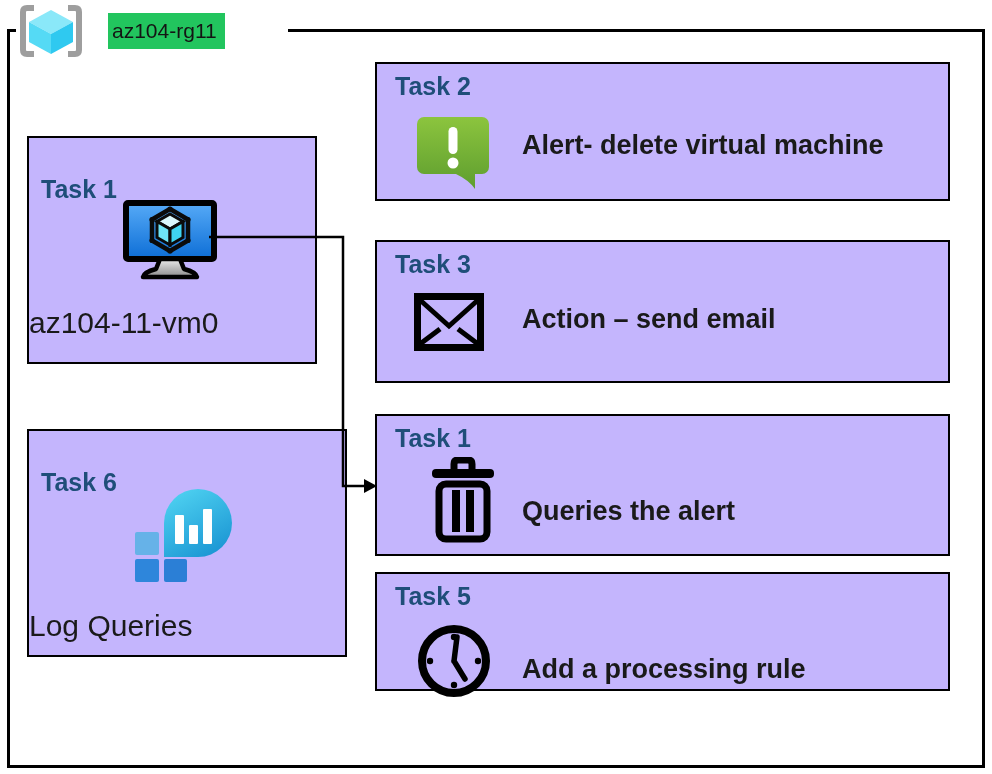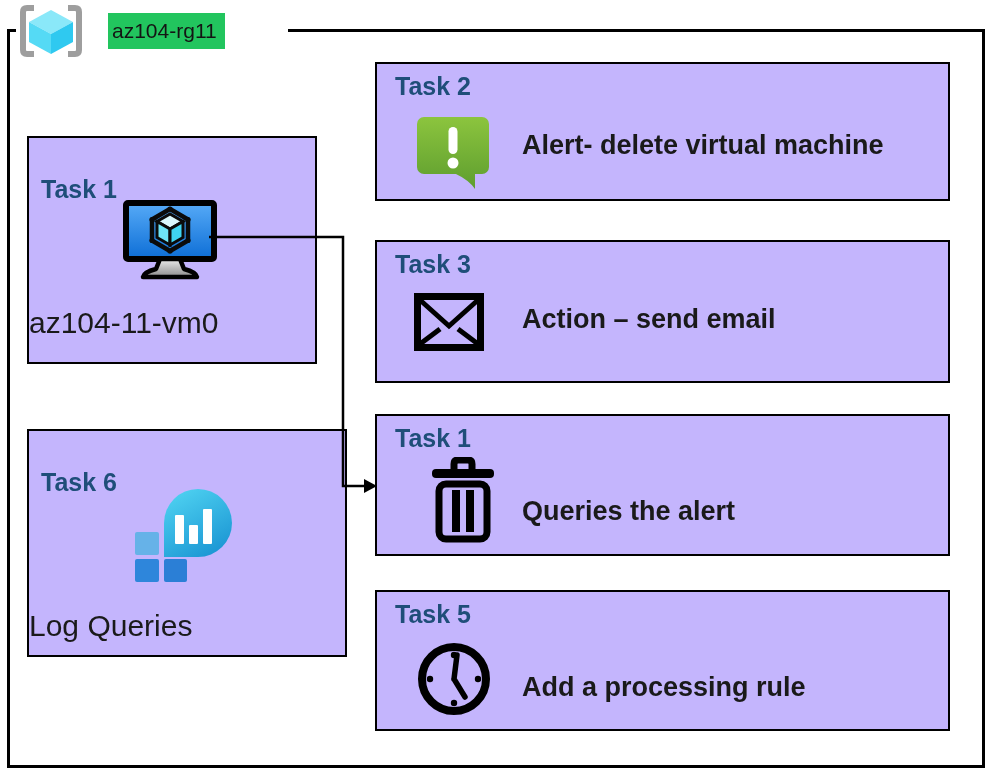--- a/index.html
+++ b/index.html
@@ -131,21 +131,21 @@
       <svg width="66" height="86" viewBox="0 0 66 86">
         <path d="M24,12 L24,7 Q24,3 28,3 L38,3 Q42,3 42,7 L42,12" fill="none" stroke="#000" stroke-width="7"></path>
         <rect x="2" y="12" width="62" height="9" rx="4" fill="#000"></rect>
         <rect x="9" y="27" width="48" height="55" rx="7" fill="none" stroke="#000" stroke-width="7"></rect>
         <path d="M26,33 L26,75 M40,33 L40,75" stroke="#000" stroke-width="8"></path>
       </svg>
     </div>
     <div class="task-label" style="left:145px;top:95px">Queries the alert</div>
   </div>
 
-  <div class="task-box" style="left:375px;top:590px;width:575px;height:141px">
+  <div class="task-box" style="left:375px;top:572px;width:575px;height:119px">
     <div class="task-title">Task 5</div>
     <div class="task-icon" style="left:37px;top:47px">
       <svg width="80" height="80" viewBox="0 0 80 80">
         <circle cx="40" cy="40" r="32" fill="none" stroke="#000" stroke-width="8"></circle>
         <circle cx="40" cy="16" r="3.2" fill="#000"></circle>
         <circle cx="64" cy="40" r="3.2" fill="#000"></circle>
         <circle cx="40" cy="64" r="3.2" fill="#000"></circle>
         <circle cx="16" cy="40" r="3.2" fill="#000"></circle>
         <path d="M40,40 L43,16 M40,40 L51,58" fill="none" stroke="#000" stroke-width="5.5" stroke-linecap="round"></path>
       </svg>

